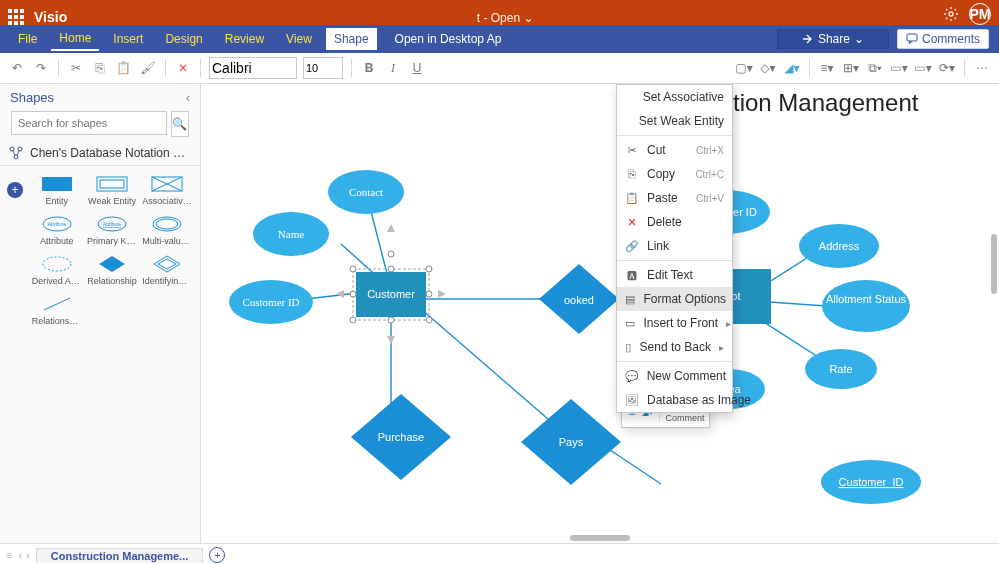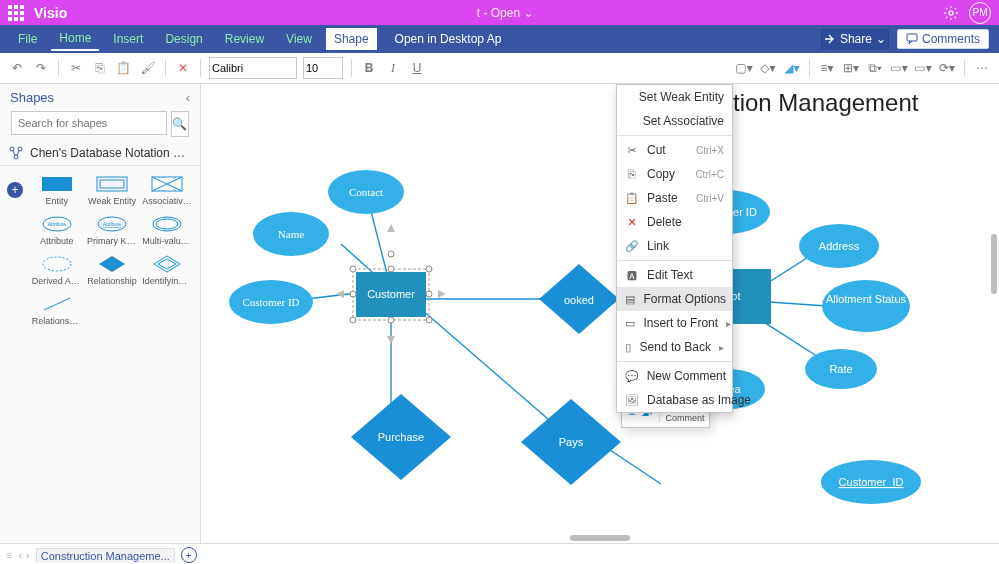--- a/index.html
+++ b/index.html
@@ -1,34 +1,34 @@
 <!DOCTYPE html>
 <html><head>
 <meta charset="utf-8">
 <style>
 html,body{margin:0;padding:0;font-family:"Segoe UI",Arial,sans-serif;font-size:12px;color:#333;background:#fff;width:999px;height:564px;overflow:hidden}
-.titlebar{height:25px;background:#d946ef;color:#fff;display:flex;align-items:center;padding:0 8px}
+.titlebar{height:25px;background:#c2410c;color:#fff;display:flex;align-items:flex-end;padding:0 8px}
 .waffle{display:grid;grid-template-columns:repeat(3,4px);grid-template-rows:repeat(3,4px);gap:2px;margin-right:10px}
 .waffle span{background:#fff;width:4px;height:4px}
 .app-title{font-size:14px;font-weight:600}
 .title-center{flex:1;text-align:center;font-size:12px;opacity:.9}
 .title-right{display:flex;align-items:center;gap:10px}
 .gear{opacity:.9}
-.avatar{width:20px;height:20px;border:1px solid #fff;border-radius:50%;display:flex;align-items:center;justify-content:center;font-size:10px;font-weight:400}
+.avatar{width:20px;height:20px;border:1px solid #fff;border-radius:50%;display:flex;align-items:center;justify-content:center;font-size:14px;font-weight:700}
 .menubar{height:28px;background:#3955A3;display:flex;align-items:center;padding:0 10px;gap:6px}
-.menu-item{color:#86efac;font-size:12px;padding:4px 8px;cursor:pointer}
+.menu-item{color:#fde047;font-size:12px;padding:4px 8px;cursor:pointer}
 .menu-item.active{background:#fff;color:#3955A3}
 .open-desktop{color:#fff;font-size:12px;margin-left:6px;padding:4px 6px;white-space:nowrap}
 .menubar-right{margin-left:auto;display:flex;gap:8px}
-.share-btn{background:#2F4C9B;border:1px solid #2a458d;color:#fff;padding:2px 2px;display:flex;align-items:center;gap:4px;font-size:12px;border-radius:2px}
+.share-btn{background:#2F4C9B;border:1px solid #2a458d;color:#fff;padding:2px 24px;display:flex;align-items:center;gap:4px;font-size:12px;border-radius:2px}
 .comments-btn{background:#fff;color:#3955A3;border:1px solid #c9d4ee;padding:2px 8px;display:flex;align-items:center;gap:4px;font-size:12px;border-radius:2px}
 .ribbon{height:30px;border-bottom:1px solid #d8d8d8;display:flex;align-items:center;padding:0 8px;gap:6px}
 .ribbon .icon{width:18px;height:18px;display:flex;align-items:center;justify-content:center;color:#555;opacity:.8}
 .ribbon .sep{width:1px;height:18px;background:#d8d8d8;margin:0 2px}
-.font-select{width:82px;height:20px;border:1px solid #c8c8c8;font-size:11px;padding:0 2px}
+.font-select{width:82px;height:20px;border:1px solid #c8c8c8;font-size:14px;padding:0 2px}
 .size-select{width:34px;height:20px;border:1px solid #c8c8c8;font-size:11px;padding:0 2px}
 .body-row{display:flex;height:459px}
 
 .shapes-pane{width:200px;border-right:1px solid #dcdcdc;display:flex;flex-direction:column;background:#fafafa}
 .pane-header{display:flex;align-items:center;justify-content:space-between;padding:6px 10px 2px;color:#3955A3;font-size:13px}
 .pane-header .chev{color:#888}
 .search-row{display:flex;padding:4px 11px;gap:4px}
 .search-row input{flex:1;height:22px;border:1px solid #c8c8c8;font-size:11px;padding:0 6px;color:#888}
 .search-btn{width:24px;height:24px;border:1px solid #c8c8c8;background:#fff;display:flex;align-items:center;justify-content:center;color:#3955A3}
 .stencil-bar{display:flex;align-items:center;padding:4px 8px;gap:6px;border-bottom:1px solid #e2e2e2}
@@ -54,21 +54,21 @@
 .ctx-kbd{color:#999;font-size:10px}
 .ctx-arrow{color:#888;font-size:10px}
 
 .mini{position:absolute;left:420px;top:298px;background:#fff;border:1px solid #c8c8c8;box-shadow:2px 4px 10px rgba(0,0,0,.15);display:flex;align-items:center;z-index:15}
 .mini .cell{padding:4px 5px;display:flex;flex-direction:column;align-items:center;font-size:9px;color:#555;cursor:pointer}
 .mini .dual{display:flex;gap:6px}
 .mini .sep{width:1px;height:34px;background:#e0e0e0}
 
 .sheet-tabs{height:22px;border-top:1px solid #dcdcdc;display:flex;align-items:center;font-size:11px;color:#666;padding:0 6px;gap:6px}
 .pager{display:flex;gap:4px;color:#aaa}
-.tab{background:#f4f4f4;border:1px solid #dcdcdc;border-bottom:none;padding:1px 4px;color:#3955A3;font-weight:400;max-width:140px;white-space:nowrap;overflow:hidden;text-overflow:ellipsis}
+.tab{background:#f4f4f4;border:1px solid #dcdcdc;border-bottom:none;padding:1px 14px;color:#3955A3;font-weight:700;max-width:140px;white-space:nowrap;overflow:hidden;text-overflow:ellipsis}
 .add-page{width:14px;height:14px;border:1px solid #3955A3;color:#3955A3;border-radius:50%;display:flex;align-items:center;justify-content:center;font-size:10px}
 .scrollbar-h{position:absolute;bottom:0;left:0;right:0;height:10px;display:flex;align-items:center;justify-content:center}
 .scrollbar-h .thumb{width:60px;height:6px;background:#bcbcbc;border-radius:3px}
 .scrollbar-v{position:absolute;top:0;right:0;bottom:10px;width:10px;display:flex;align-items:flex-start;justify-content:center}
 .scrollbar-v .thumb{margin-top:150px;width:6px;height:60px;background:#bcbcbc;border-radius:3px}
 .underline{text-decoration:underline}
 </style>
 </head>
 <body>
 
@@ -356,25 +356,25 @@
 
       <g>
         <ellipse cx="670" cy="398" rx="50" ry="22" fill="#34b0e8"></ellipse>
         <text x="670" y="402" fill="#fff" font-size="11" text-anchor="middle" class="underline">Customer_ID</text>
       </g>
     </svg>
 
     <div class="ctx">
       <div class="ctx-row">
           <span class="ctx-icon"></span>
+          <span class="ctx-label">Set Associative</span>
+        </div>
+      <div class="ctx-row">
+          <span class="ctx-icon"></span>
           <span class="ctx-label">Set Weak Entity</span>
-        </div>
-      <div class="ctx-row">
-          <span class="ctx-icon"></span>
-          <span class="ctx-label">Set Associative</span>
         </div>
       <div class="ctx-sep"></div>
       <div class="ctx-row">
           <span class="ctx-icon">✂</span>
           <span class="ctx-label">Cut</span>
           <span class="ctx-kbd">Ctrl+X</span>
         </div>
       <div class="ctx-row">
           <span class="ctx-icon">⎘</span>
           <span class="ctx-label">Copy</span>

